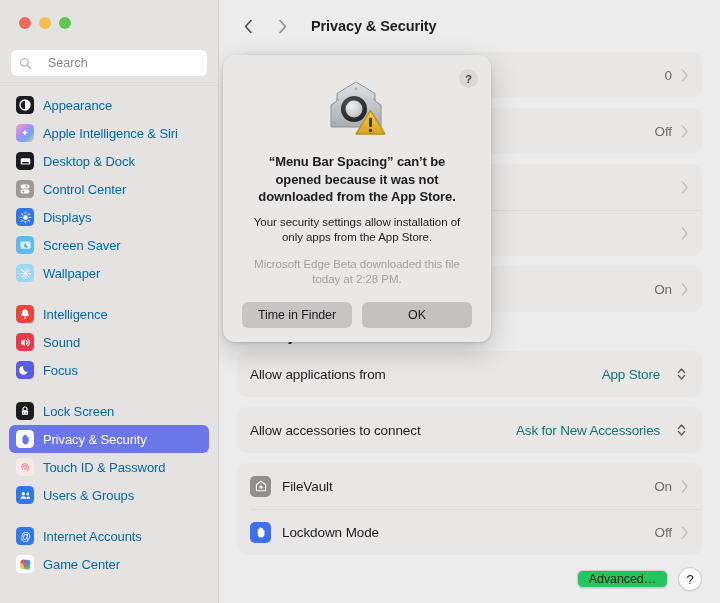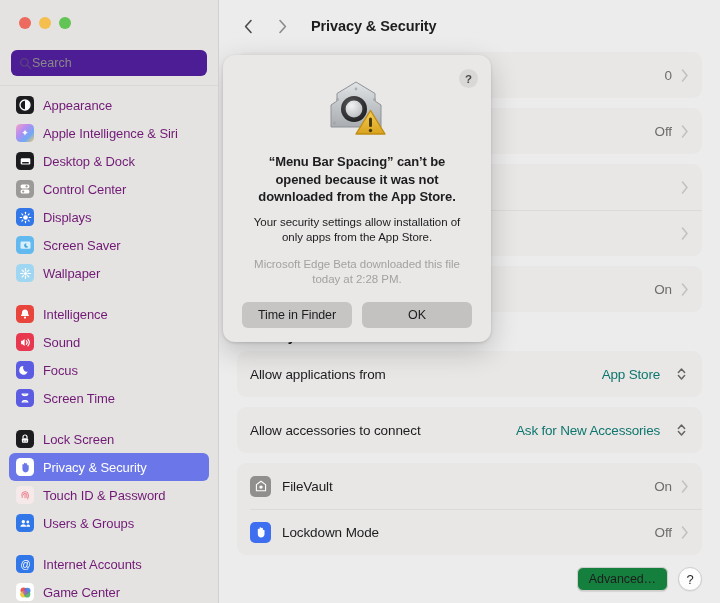--- a/index.html
+++ b/index.html
@@ -34,25 +34,25 @@
     align-items: flex-start;
   }
   .light { width: 12px; height: 12px; border-radius: 50%; }
   .light.red { background: #ec6a5e; }
   .light.yellow { background: #f4bf4f; }
   .light.green { background: #61c454; }
 
   .search-wrap { padding: 6px 11px 0 11px; }
   .search-box {
     height: 26px;
-    background: #4c1d95;
+    background: #ffffff;
     border-radius: 6px;
     display: flex; align-items: center;
     padding: 0 8px;
-    gap: 0;
+    gap: 16px;
   }
   .search-icon { flex: 0 0 13px; height: 13px; opacity: .45; }
   .search-text {
     font-size: 12.5px; color: #8b8987;
   }
   .sidebar-scroll {
     margin-top: 9px;
     border-top: 1px solid #dad8d7;
     padding-top: 5px;
     height: 540px;
@@ -63,21 +63,21 @@
     display: flex; align-items: center;
     gap: 9px;
     height: 28px;
     padding: 0 7px;
     border-radius: 6px;
     cursor: default;
   }
   .nav-item.selected { background: #6b77e8; }
   .nav-item.selected .nav-label { color: #ffffff; }
   .nav-label {
-    font-size: 13px; color: #701a75;
+    font-size: 13px; color: #0369a1;
     white-space: nowrap;
     letter-spacing: -0.1px;
   }
   .nav-icon {
     width: 18px; height: 18px;
     border-radius: 4.5px;
     flex: 0 0 18px;
     display: flex; align-items: center; justify-content: center;
     overflow: hidden;
     position: relative;
@@ -169,24 +169,24 @@
     letter-spacing: -0.2px;
   }
   .stepper-glyph { width: 11px; height: 16px; opacity: .75; }
 
   .footer {
     position: absolute;
     bottom: 12px; right: 18px;
     display: flex; align-items: center; gap: 10px;
   }
   .btn-advanced {
-    background: #15803d;
+    background: #22c55e;
     border: 0.5px solid #cfcecd;
     border-radius: 6px;
-    height: 24px;
+    height: 18px;
     padding: 0 11px;
     font-size: 12.5px; color: #1d1d1f;
     display: flex; align-items: center;
     box-shadow: 0 0.5px 1px rgba(0,0,0,.10);
     letter-spacing: -0.1px;
   }
   .btn-help {
     width: 24px; height: 24px; border-radius: 50%;
     background: #fdfdfd;
     border: 0.5px solid #cfcecd;
@@ -396,29 +396,20 @@
           </span>
           <span class="nav-label">Sound</span>
         </div>
         <div class="nav-item">
           <span class="nav-icon" style="background:#5b5ce2">
             <svg width="12" height="12" viewBox="0 0 12 12">
                 <path d="M8.7 7.6A3.9 3.9 0 0 1 4.4 2.1a4.3 4.3 0 1 0 4.3 5.5z" fill="#fff"></path>
               </svg>
           </span>
           <span class="nav-label">Focus</span>
-        </div>
-        <div class="nav-item">
-          <span class="nav-icon" style="background:#5b5ce2">
-            <svg width="12" height="12" viewBox="0 0 12 12">
-                <path d="M3 2h6M3 10h6M3.4 2c0 2 5.2 2 5.2 0M3.4 10c0-2 5.2-2 5.2 0" fill="none" stroke="#fff" stroke-width="1.2" stroke-linecap="round"></path>
-                <path d="M3.4 2.4c.3 2.3 5 2.3 5.2 0M3.4 9.6c.2-2.3 4.9-2.3 5.2 0" fill="#fff" opacity=".85"></path>
-              </svg>
-          </span>
-          <span class="nav-label">Screen Time</span>
         </div>
       </div>
 
       <div class="nav-gap"></div>
 
       <div class="nav-group">
         <div class="nav-item">
           <span class="nav-icon" style="background:#1c1c1e">
             <svg width="12" height="12" viewBox="0 0 12 12">
                 <path d="M4 5.2V4a2 2 0 0 1 4 0v1.2" fill="none" stroke="#fff" stroke-width="1.2"></path>

